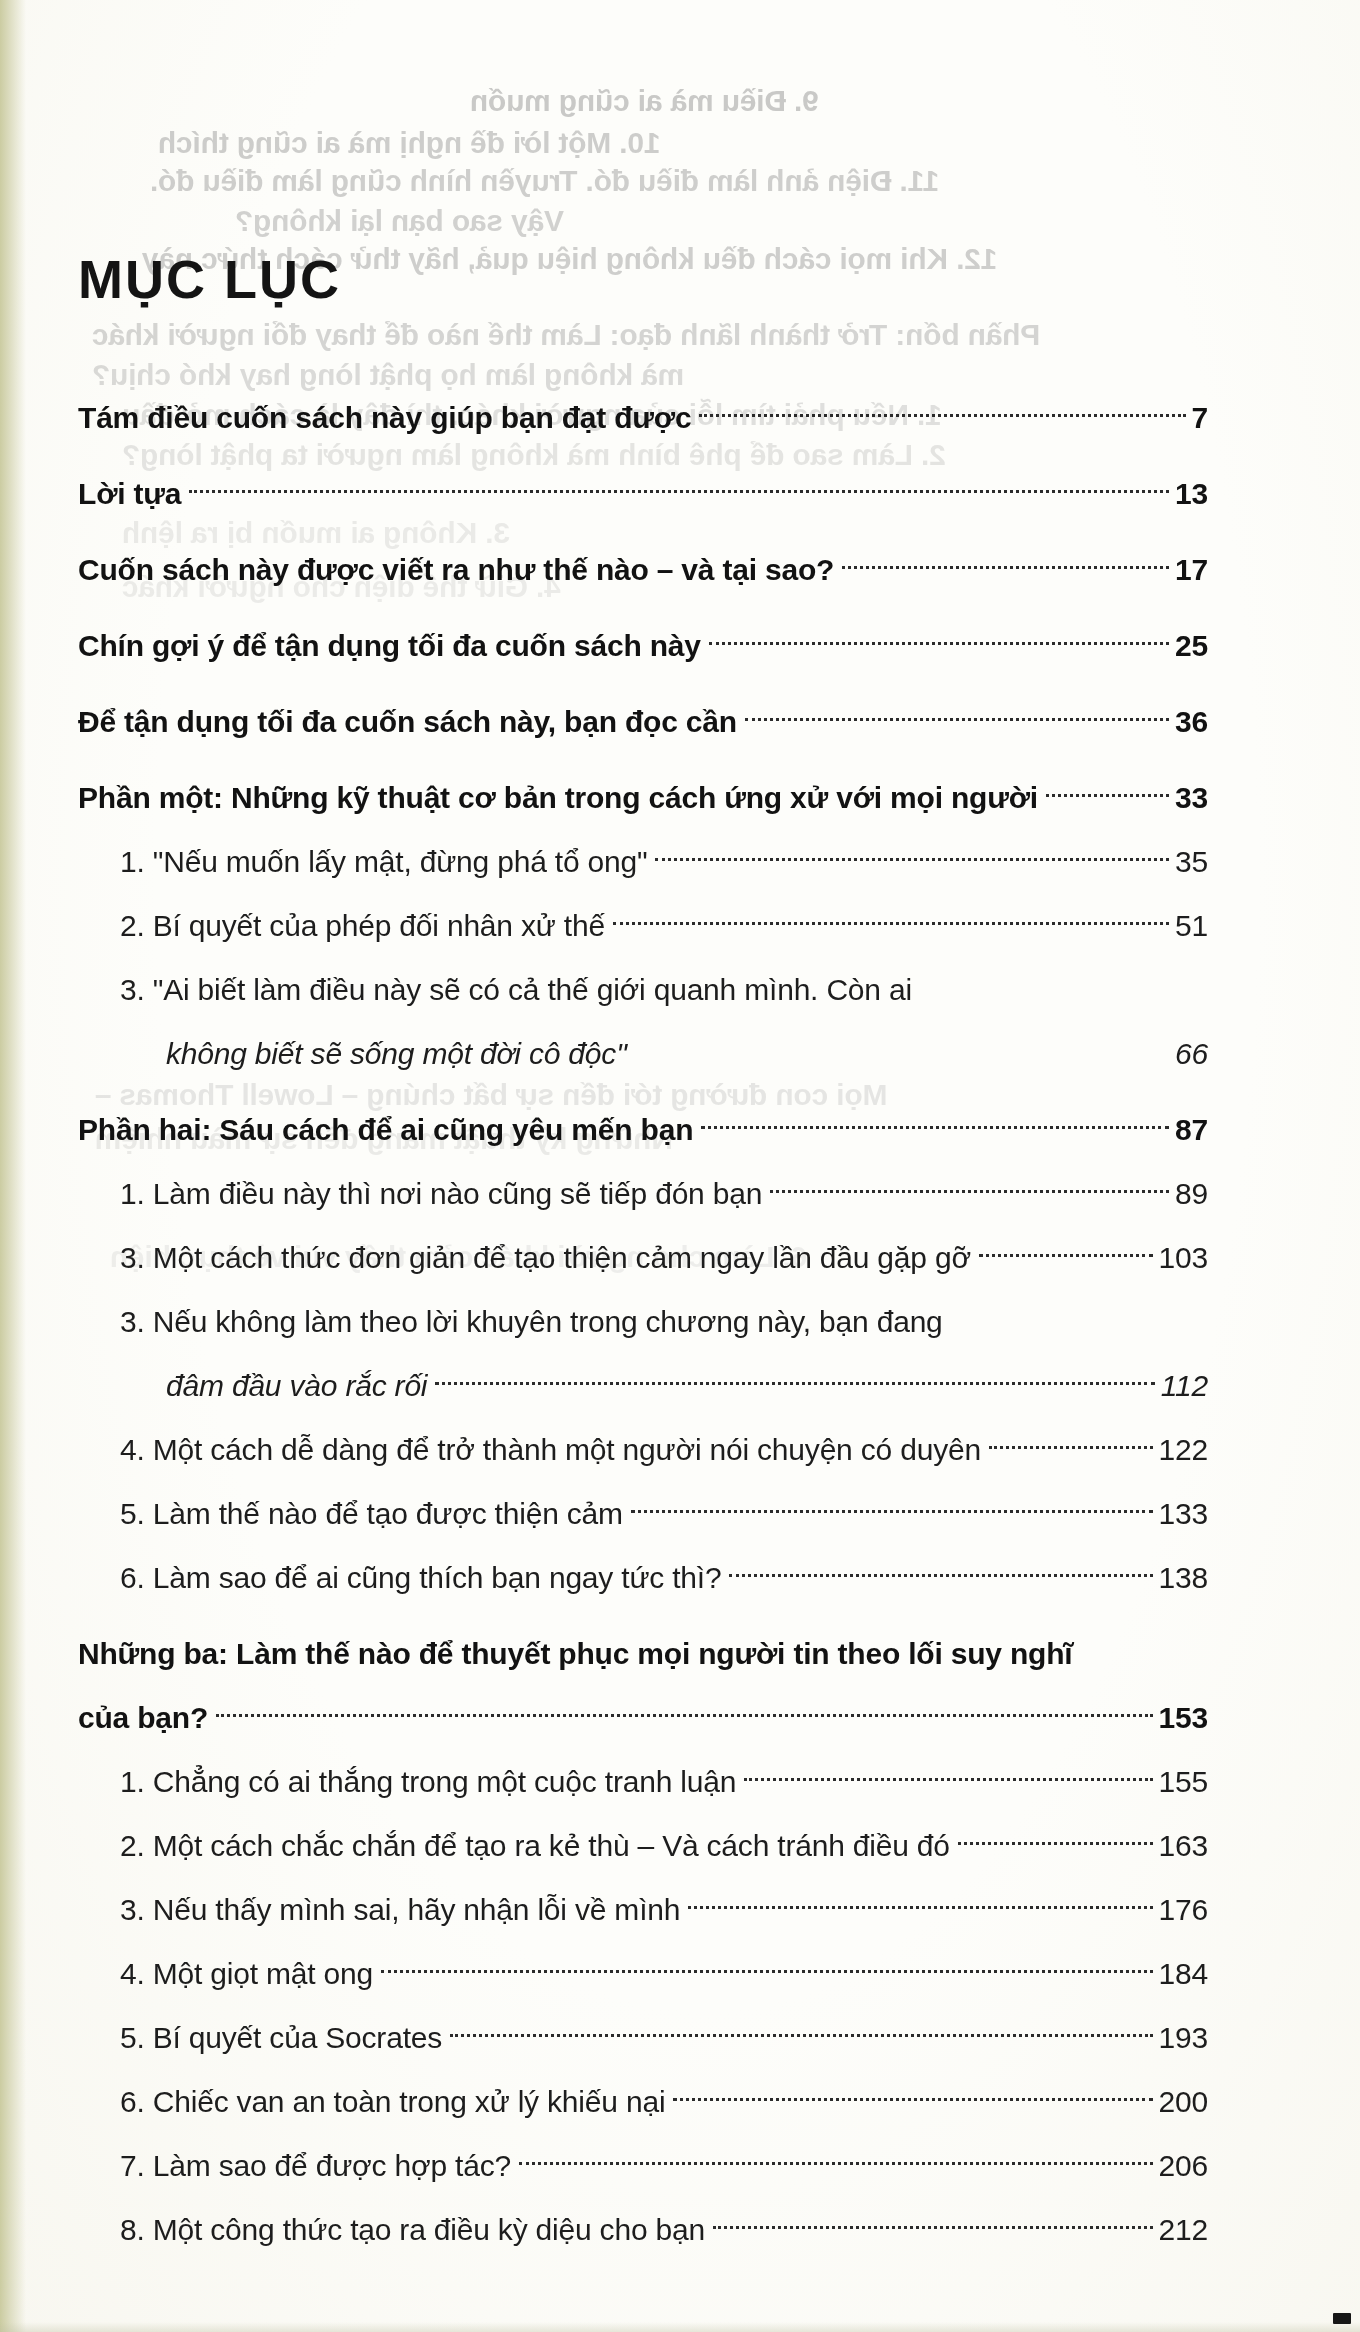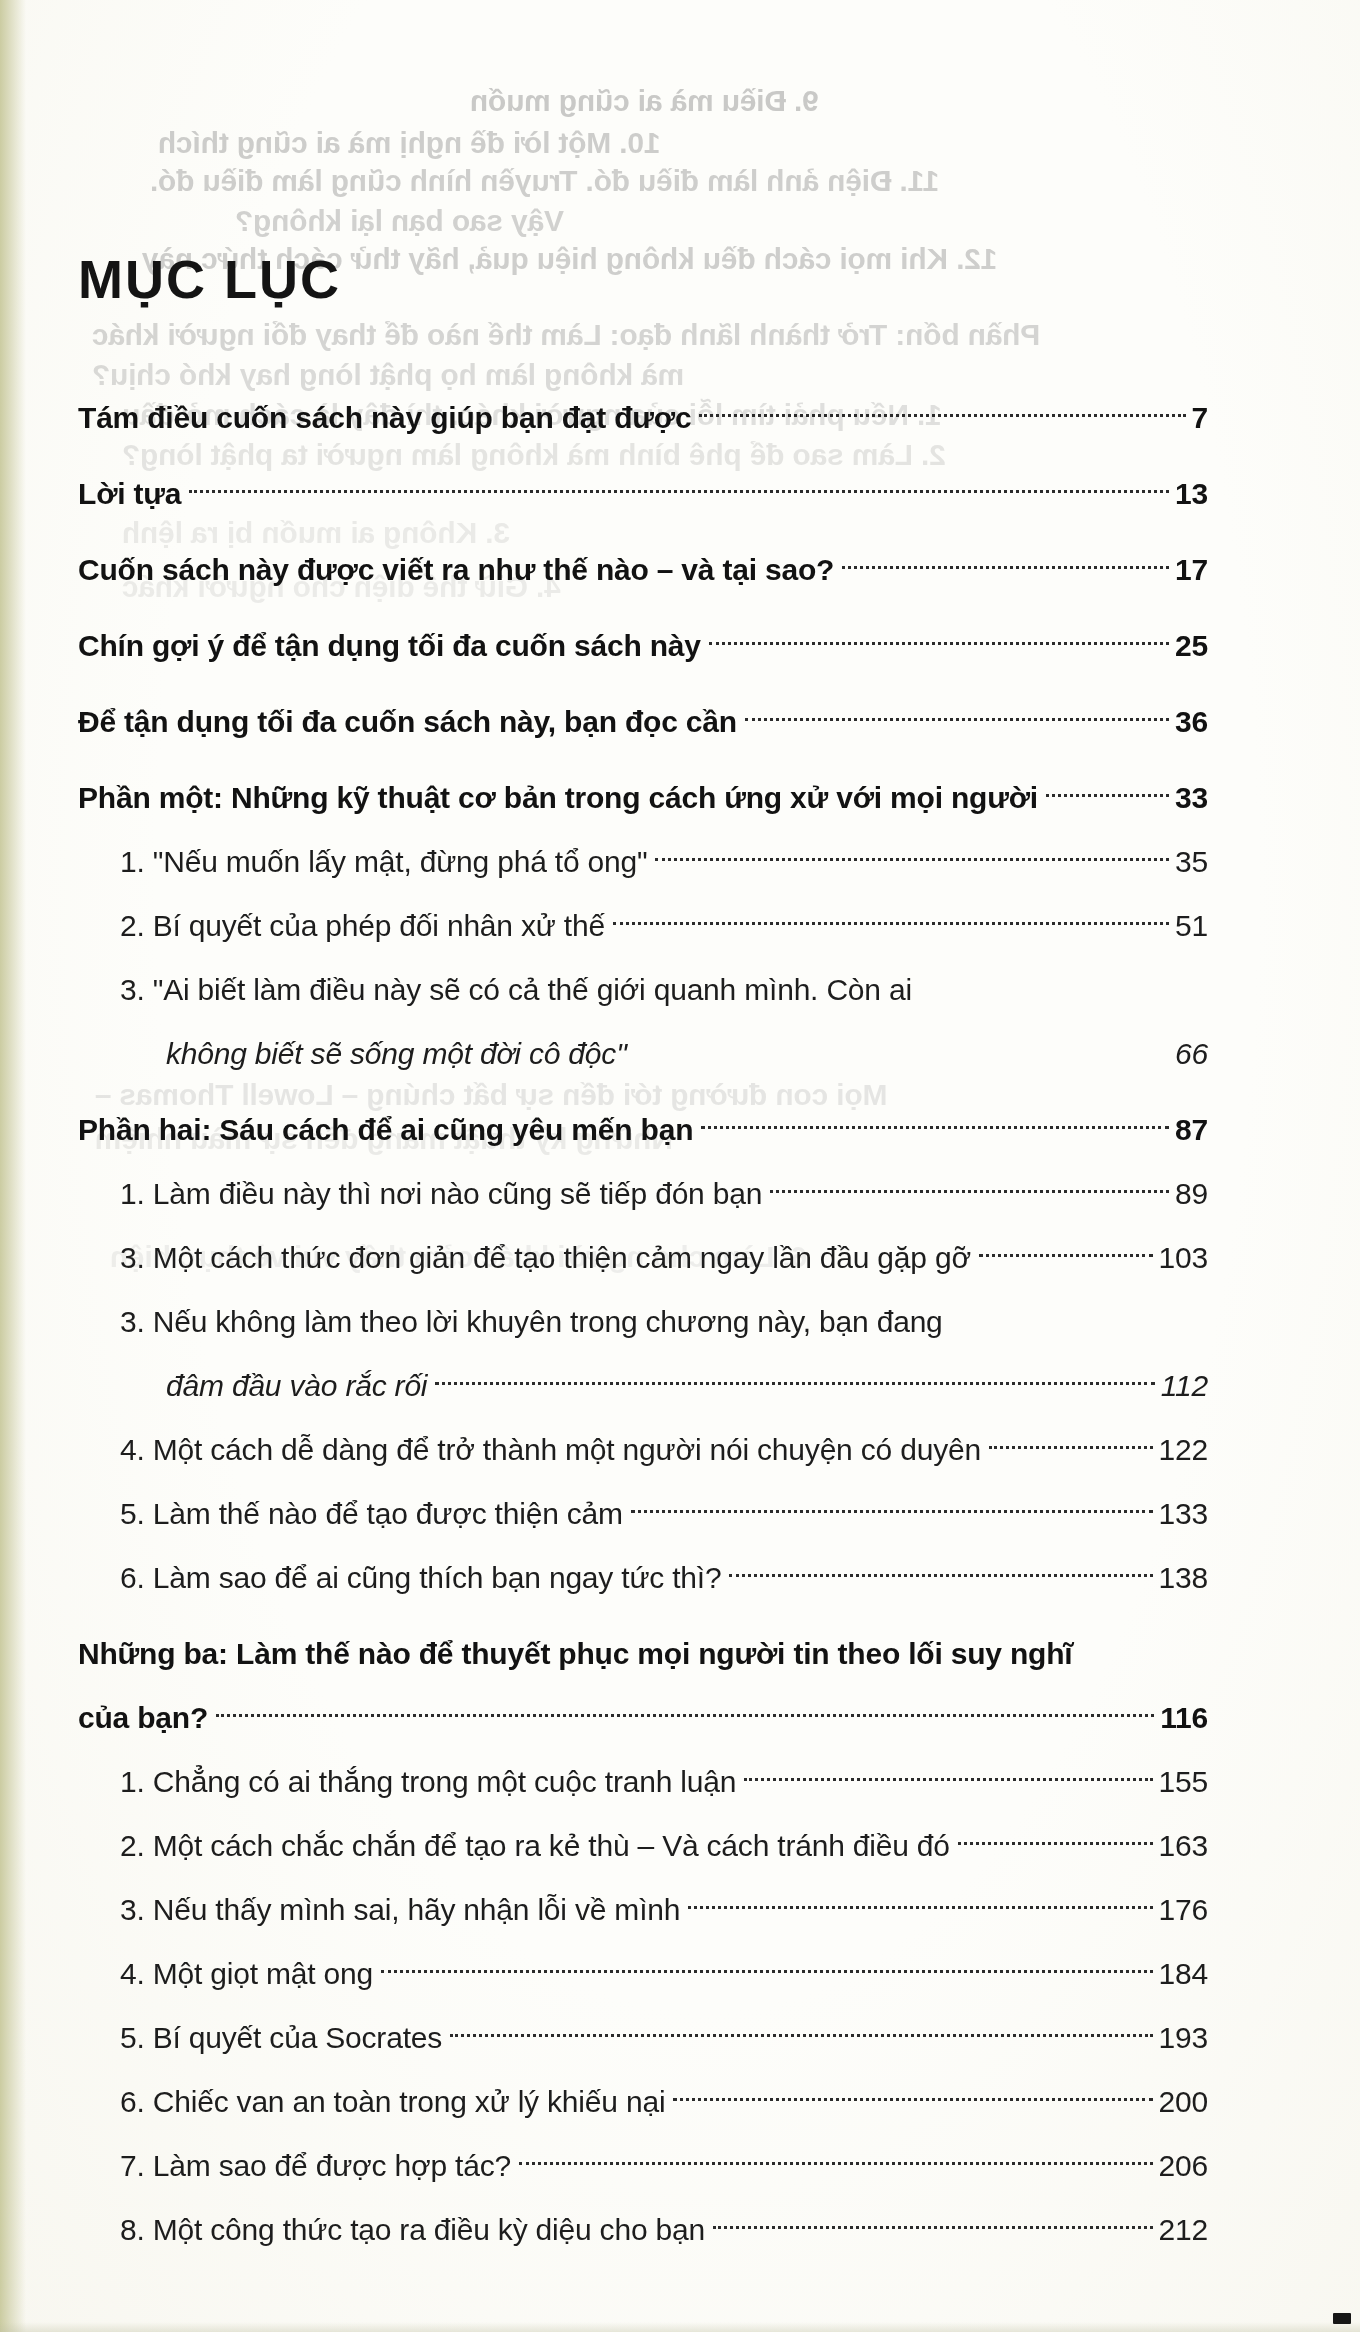--- a/index.html
+++ b/index.html
@@ -211,21 +211,21 @@
         <span class="txt">6. Làm sao để ai cũng thích bạn ngay tức thì?</span>
         <span class="leader"></span>
         <span class="pg">138</span>
       </div>
       <div class="row bold ind0 gap-lg">
         <span class="txt">Những ba: Làm thế nào để thuyết phục mọi người tin theo lối suy nghĩ</span>
       </div>
       <div class="row bold ind0 gap-sm">
         <span class="txt">của bạn?</span>
         <span class="leader"></span>
-        <span class="pg">116</span>
+        <span class="pg">153</span>
       </div>
       <div class="row ind1 gap-sm">
         <span class="txt">1. Chẳng có ai thắng trong một cuộc tranh luận</span>
         <span class="leader"></span>
         <span class="pg">155</span>
       </div>
       <div class="row ind1 gap-sm">
         <span class="txt">2. Một cách chắc chắn để tạo ra kẻ thù – Và cách tránh điều đó</span>
         <span class="leader"></span>
         <span class="pg">163</span>

